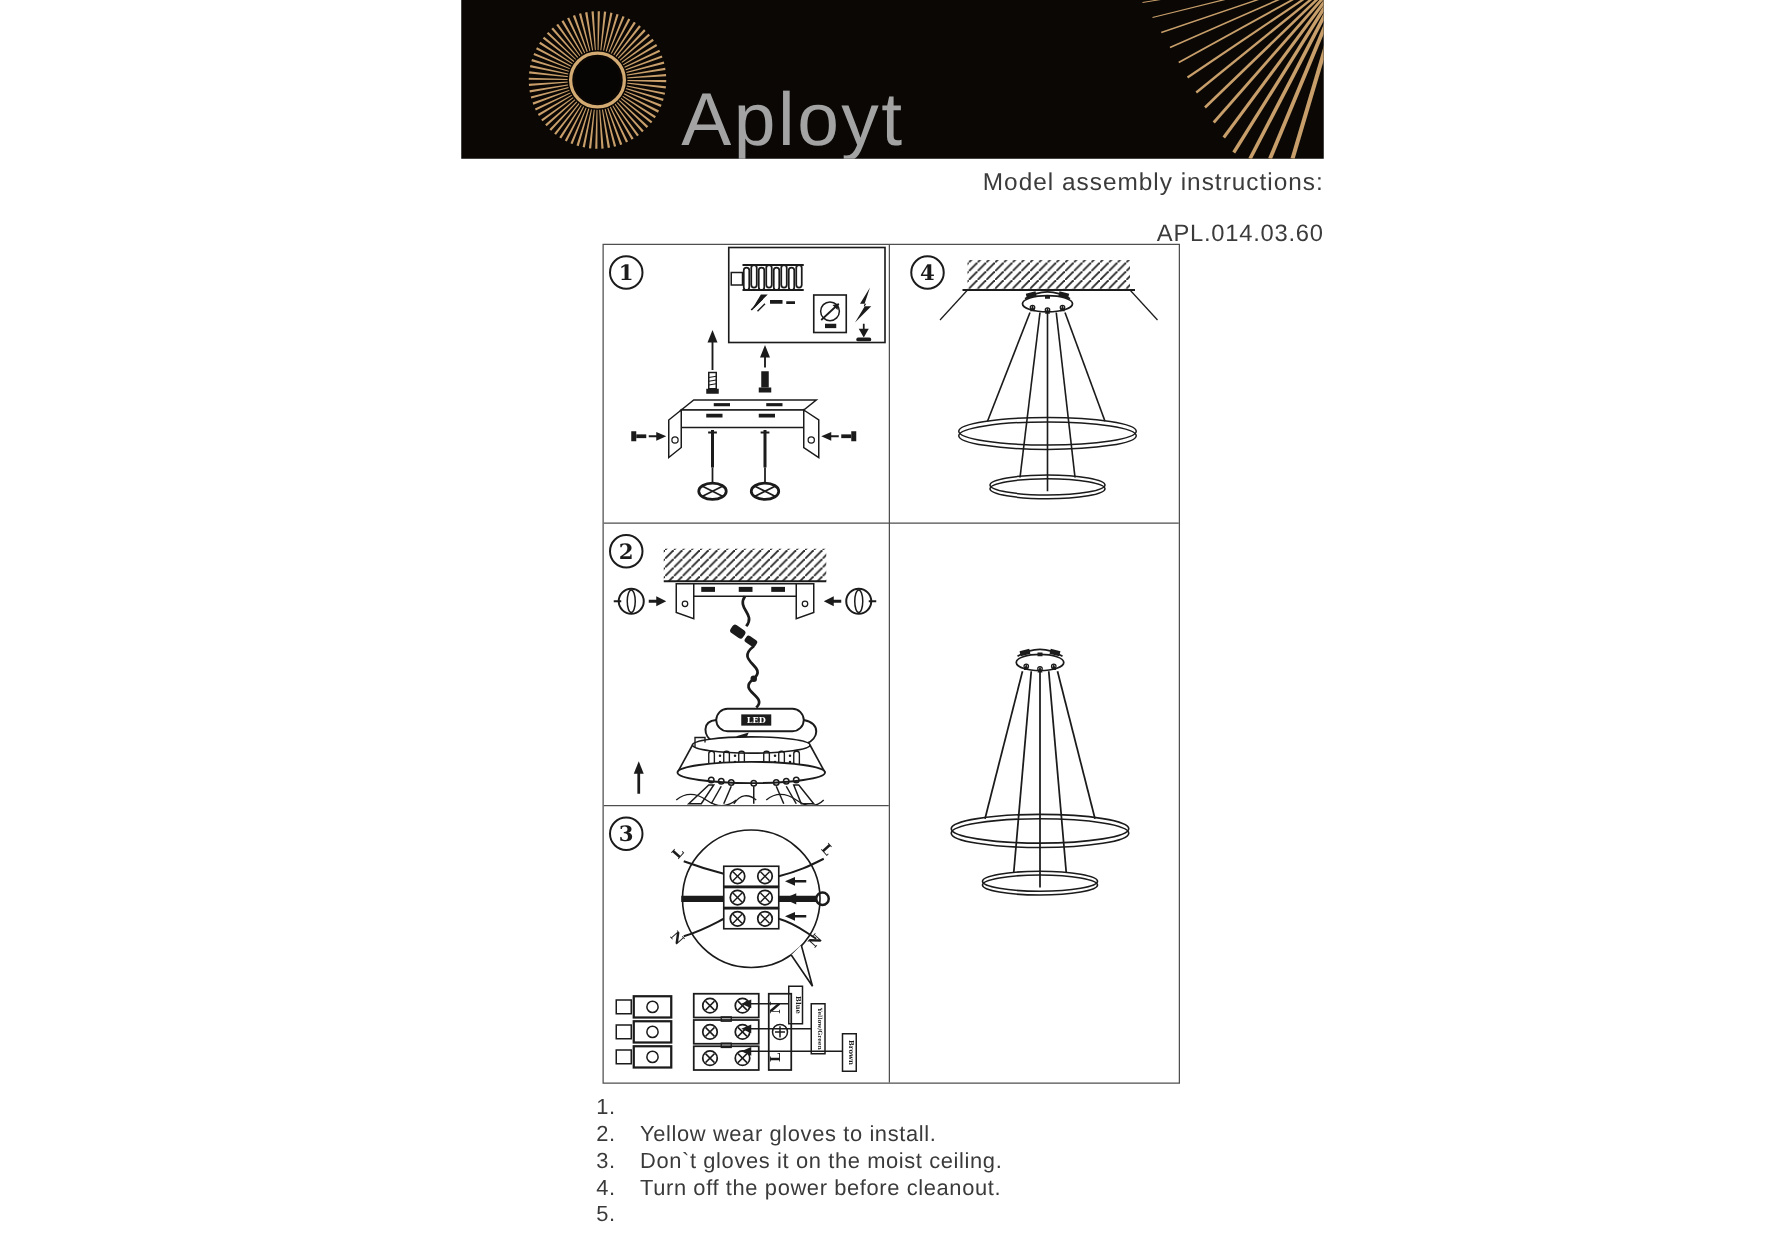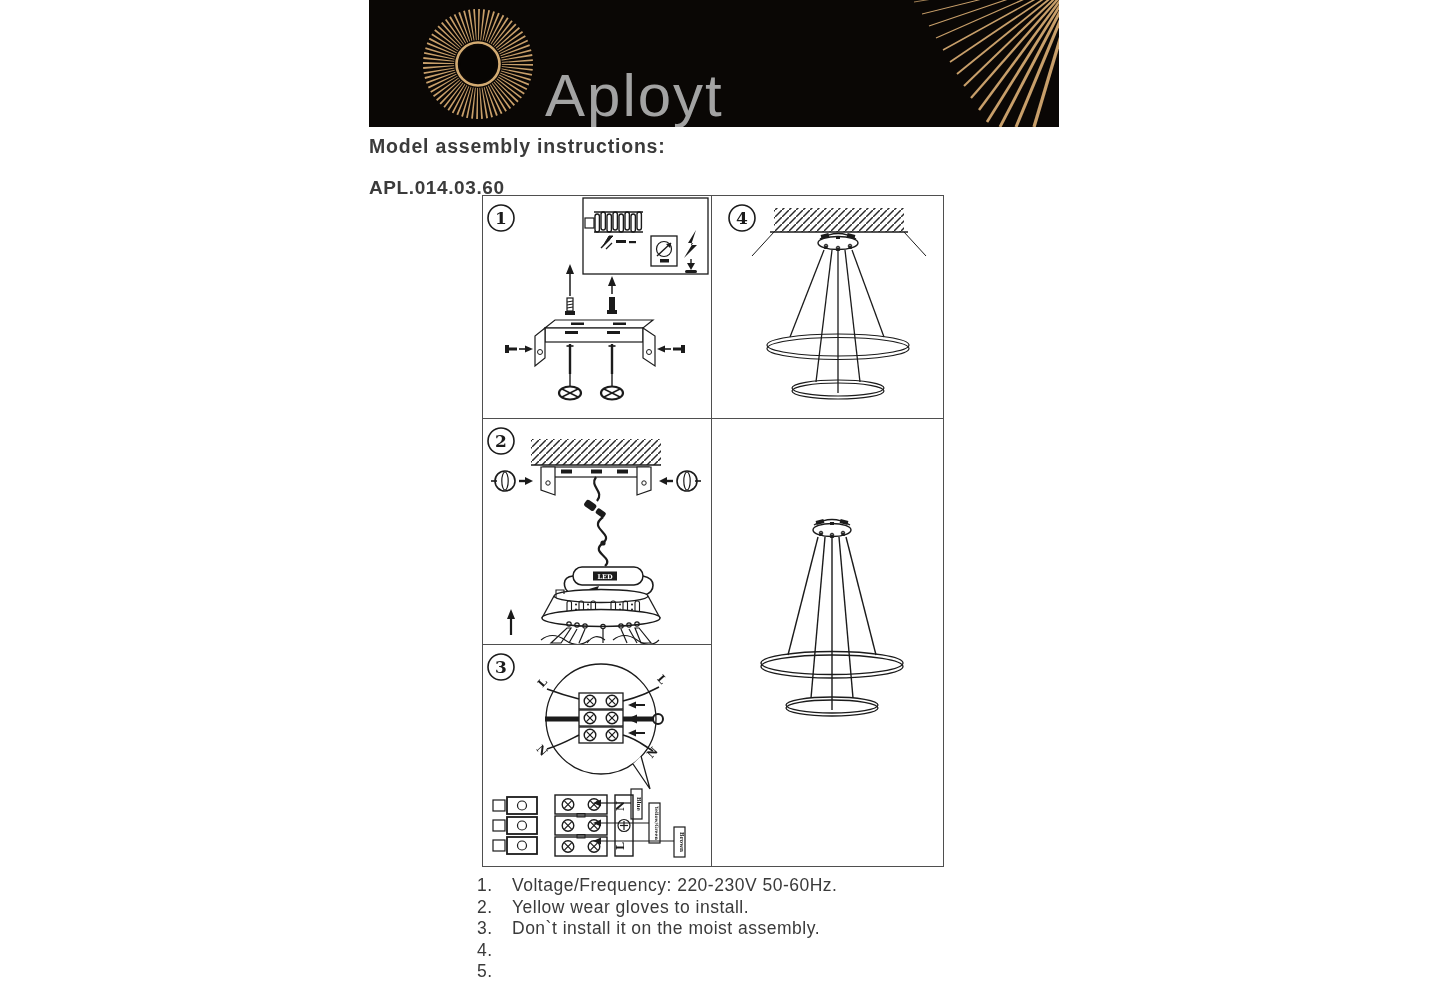--- a/index.html
+++ b/index.html
@@ -5,21 +5,21 @@
   html,body{margin:0;padding:0;background:#ffffff;}
   .page{position:relative;width:1429px;height:1000px;background:#ffffff;overflow:hidden;
         font-family:"Liberation Sans",sans-serif;color:#3b3b3b;}
   
   .banner{position:absolute;left:369px;top:0;width:690px;height:127px;background:#0a0705;overflow:hidden;}
   .banner .logo{position:absolute;left:50px;top:4px;}
   .banner .brand{position:absolute;left:176px;top:32px;font-size:60px;line-height:60px;
                  color:#a3a3a3;letter-spacing:2px;font-weight:400;margin-top:34px;}
   .banner .rays{position:absolute;right:0;top:0;}
   
-  .title-block{position:absolute;left:369px;top:135px;width:690px;text-align:left;font-weight:bold;}
+  .title-block{position:absolute;left:369px;top:135px;width:690px;text-align:right;}
   .title-block .heading{font-size:19.5px;letter-spacing:0.8px;color:#3b3b3b;}
   .title-block .model{font-size:19px;letter-spacing:0.6px;color:#3b3b3b;margin-top:19px;}
   
   .grid{position:absolute;left:482px;top:195px;width:460px;height:670px;border:1px solid #4f4f4f;}
   .gridline{position:absolute;background:#4f4f4f;}
   .vline{left:228px;top:0;width:1px;height:670px;}
   .hline1{left:0;top:222px;width:460px;height:1px;}
   .hline2{left:0;top:448px;width:228px;height:1px;}
   .panel{position:absolute;}
   .p1{left:0;top:0;width:228px;height:222px;}
@@ -463,31 +463,31 @@
           <ellipse cx="120" cy="286" rx="46" ry="8"></ellipse>
           <ellipse cx="120" cy="289" rx="46" ry="8"></ellipse>
         </g>
       </svg>
     </div>
   </div>
 
   <div class="notes">
     <div class="note-row">
       <span class="note-num">1.</span>
-      <span class="note-text">Voltage/Frequency: 220-230V 50-60Hz.</span>
     </div>
     <div class="note-row">
       <span class="note-num">2.</span>
       <span class="note-text">Yellow wear gloves to install.</span>
     </div>
     <div class="note-row">
       <span class="note-num">3.</span>
-      <span class="note-text">Don`t install it on the moist assembly.</span>
+      <span class="note-text">Don`t gloves it on the moist ceiling.</span>
     </div>
     <div class="note-row">
       <span class="note-num">4.</span>
+      <span class="note-text">Turn off the power before cleanout.</span>
     </div>
     <div class="note-row">
       <span class="note-num">5.</span>
     </div>
   </div>
 
 </div>
 
 </body></html>

